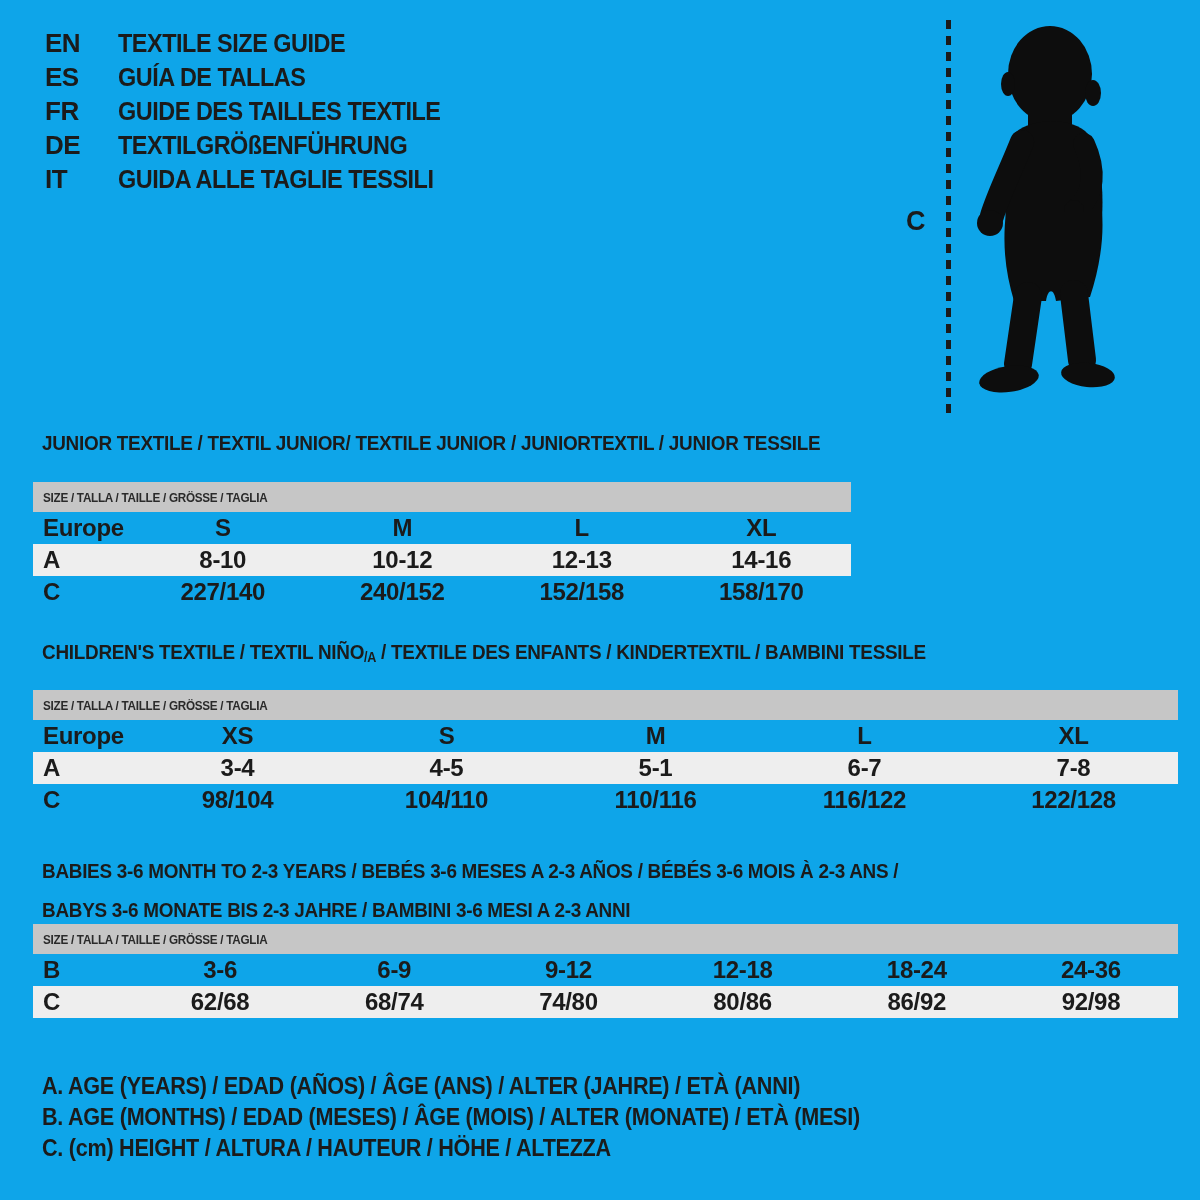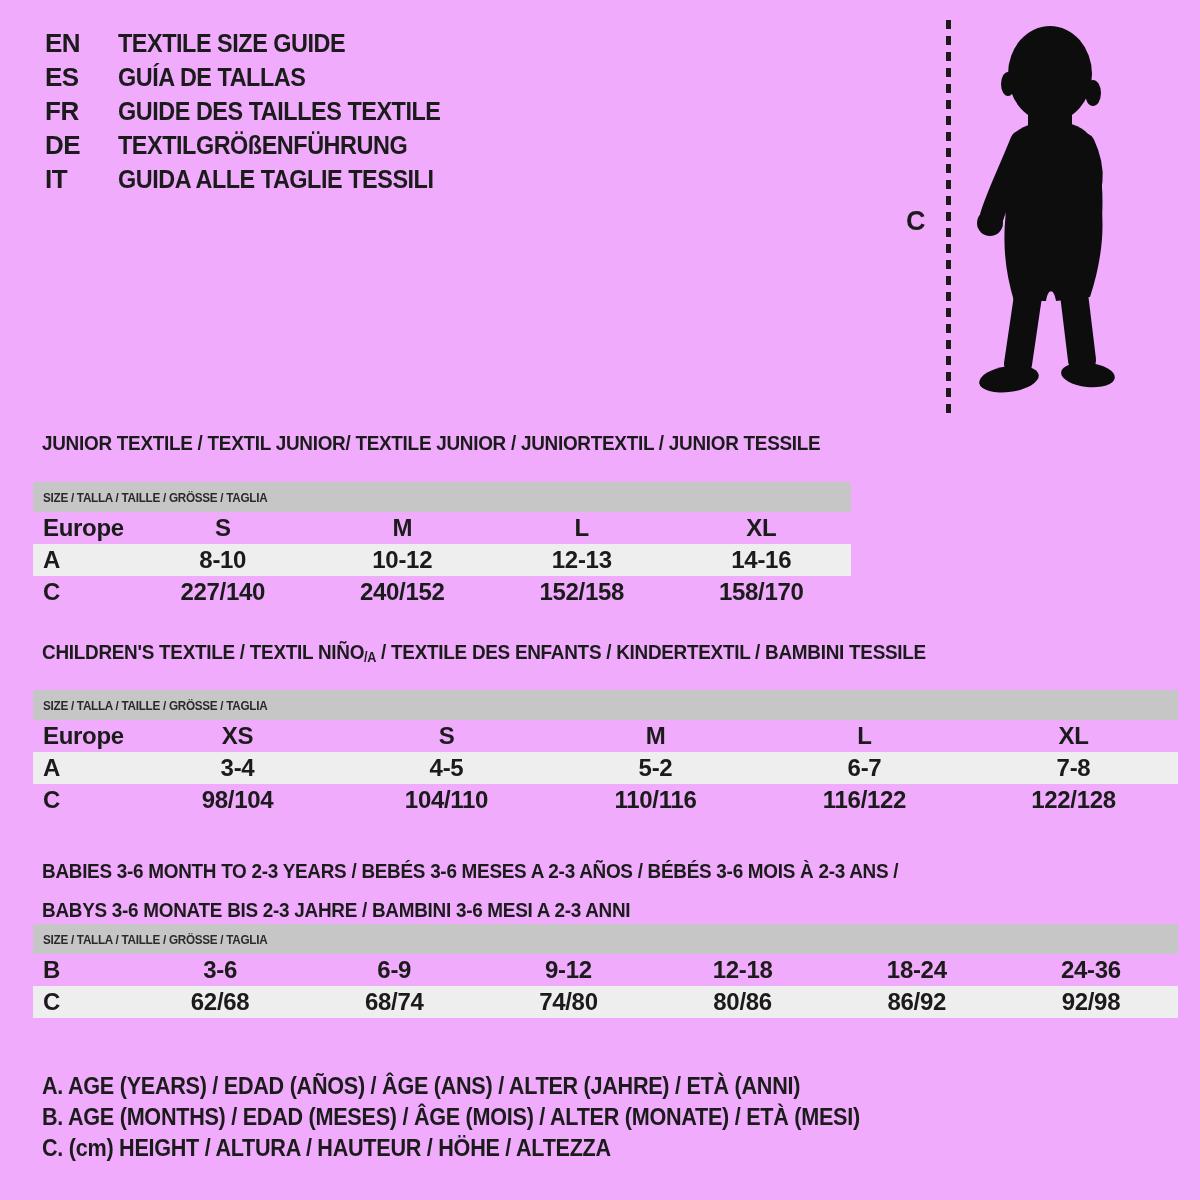--- a/index.html
+++ b/index.html
@@ -4,21 +4,21 @@
 <style>
   :root{
     --bar:#c6c6c6;
     --shade:#eeeeee;
     --ink:#1b1b1b;
     --sil:#0d0d0d;
   }
   *{box-sizing:border-box;}
   body{margin:0;background:#ffffff;}
   .page{
-    position:relative;width:1200px;height:1200px;background:#f0abfc;
+    position:relative;width:1200px;height:1200px;background:#0ea5e9;
     font-family:"Liberation Sans",sans-serif;font-weight:bold;color:var(--ink);
     overflow:hidden;
   }
   .cond{display:inline-block;transform:scaleX(0.9);transform-origin:0 50%;white-space:nowrap;}
 
   
   .lang-block{position:absolute;left:45px;top:26px;font-size:26px;letter-spacing:-0.5px;}
   .lang-row{display:flex;height:34px;align-items:center;}
   .lang-code{width:73px;flex:0 0 73px;}
 
@@ -147,21 +147,21 @@
         <div class="tcell tval">XS</div>
         <div class="tcell tval">S</div>
         <div class="tcell tval">M</div>
         <div class="tcell tval">L</div>
         <div class="tcell tval">XL</div>
       </div>
       <div class="trow shade">
         <div class="tcell tlabel">A</div>
         <div class="tcell tval">3-4</div>
         <div class="tcell tval">4-5</div>
-        <div class="tcell tval">5-2</div>
+        <div class="tcell tval">5-1</div>
         <div class="tcell tval">6-7</div>
         <div class="tcell tval">7-8</div>
       </div>
       <div class="trow">
         <div class="tcell tlabel">C</div>
         <div class="tcell tval">98/104</div>
         <div class="tcell tval">104/110</div>
         <div class="tcell tval">110/116</div>
         <div class="tcell tval">116/122</div>
         <div class="tcell tval">122/128</div>

